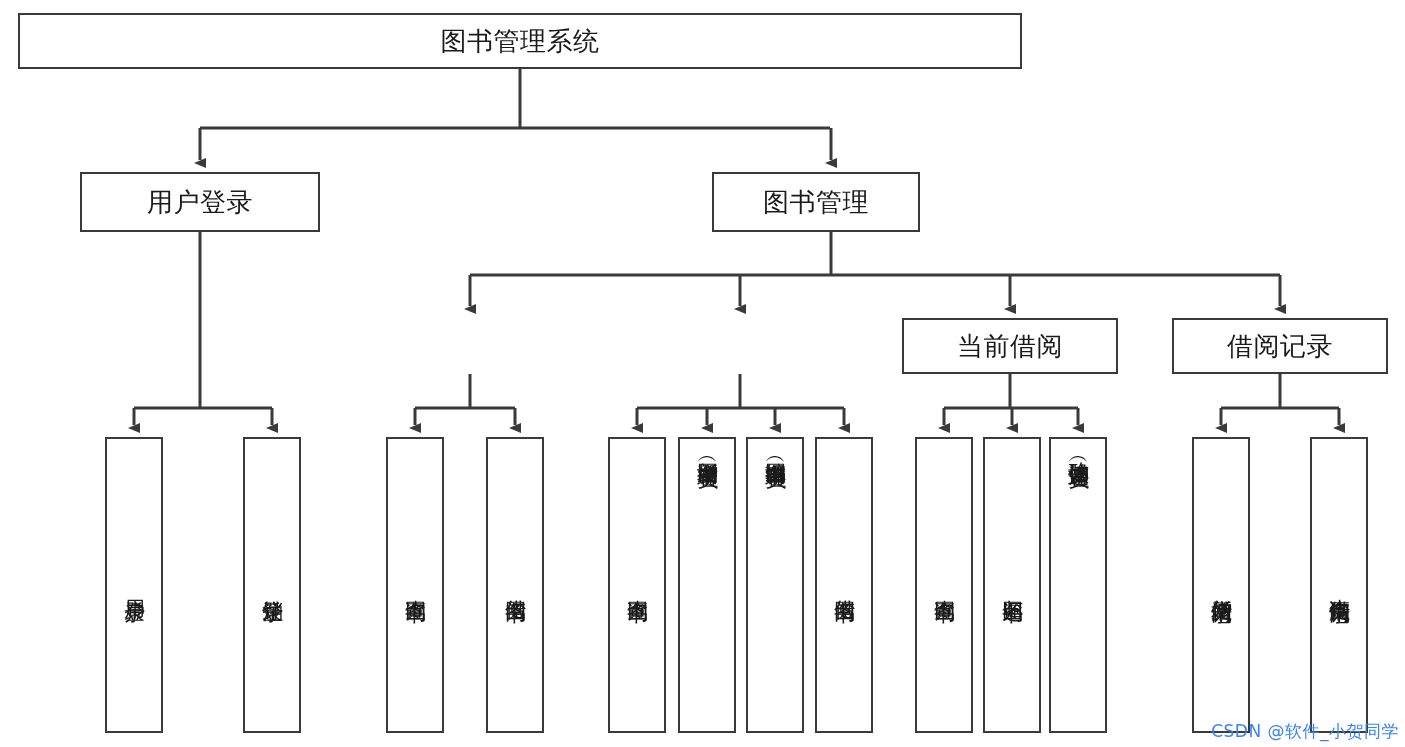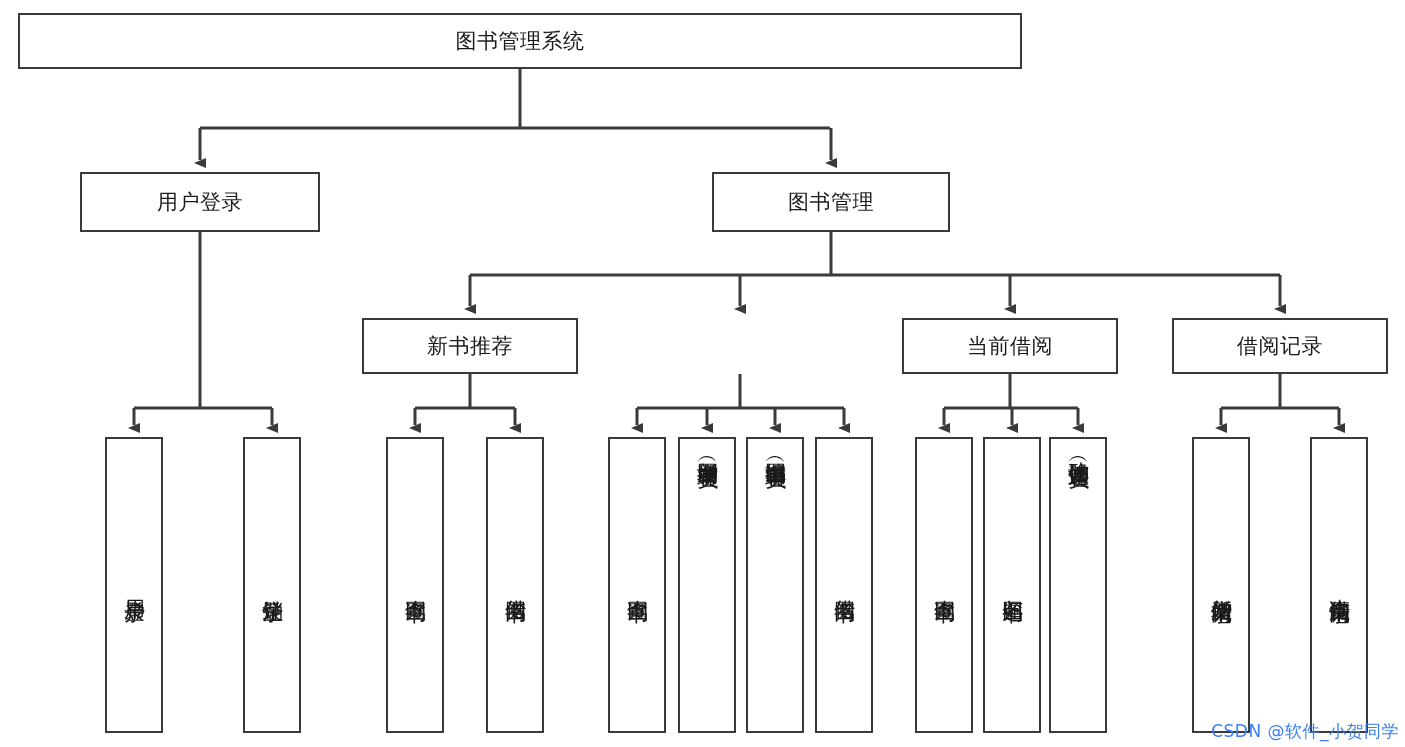--- a/index.html
+++ b/index.html
@@ -29,21 +29,21 @@
     position: absolute;
     box-sizing: border-box;
     background: #ffffff;
     border: 2px solid #3a3a3a;
     display: flex;
     align-items: center;
     justify-content: center;
     color: #1a1a1a;
   }
   .node.horiz {
-    font-size: 21px;
+    font-size: 26px;
     letter-spacing: 0.5px;
     text-align: right;
   }
   .node.vert {
     align-items: flex-start;
     justify-content: center;
     padding-top: 6px;
   }
   .vlabel {
     writing-mode: vertical-rl;
@@ -123,27 +123,24 @@
     </g>
   </svg>
 
   <div class="node horiz" style="left: 18px; top: 13px; width: 1004px; height: 56px;">
     <span>图书管理系统</span>
   </div>
 
   <div class="node horiz" style="left: 80px; top: 172px; width: 240px; height: 60px;">
     <span>用户登录</span>
   </div>
-  <div class="node horiz" style="left: 712px; top: 172px; width: 238px; height: 60px;">
+  <div class="node horiz" style="left: 712px; top: 172px; width: 208px; height: 60px;">
     <span>图书管理</span>
   </div>
 
-  <div class="node horiz" style="left: 362px; top: 318px; width: 216px; height: 56px;">
-    <span>新书推荐</span>
-  </div>
   <div class="node horiz" style="left: 1172px; top: 318px; width: 216px; height: 56px;">
     <span>借阅记录</span>
   </div>
   <div class="node horiz" style="left: 902px; top: 318px; width: 216px; height: 56px;">
     <span>当前借阅</span>
   </div>
 
   <div class="node vert centered" style="left: 105px; top: 437px; width: 58px; height: 296px;">
     <span class="vlabel">用户登录</span>
   </div>

